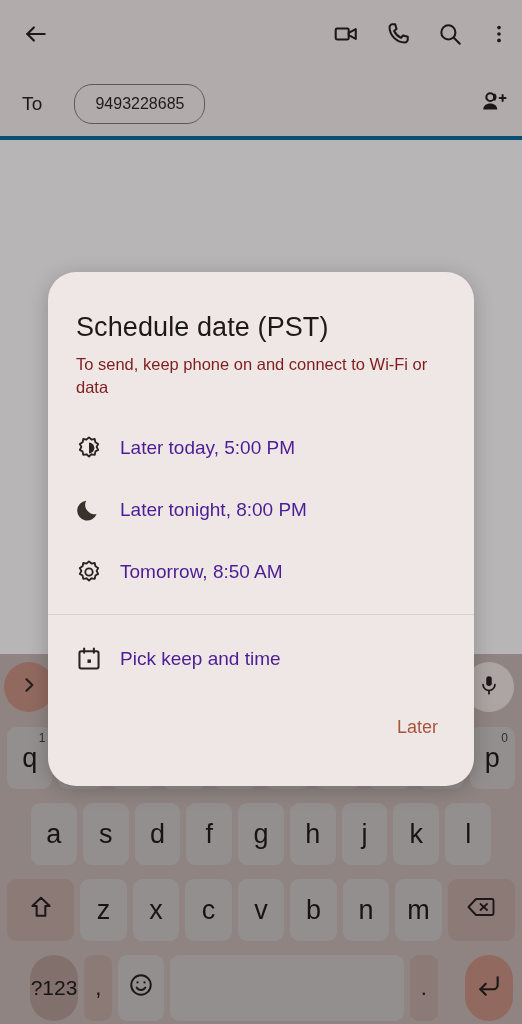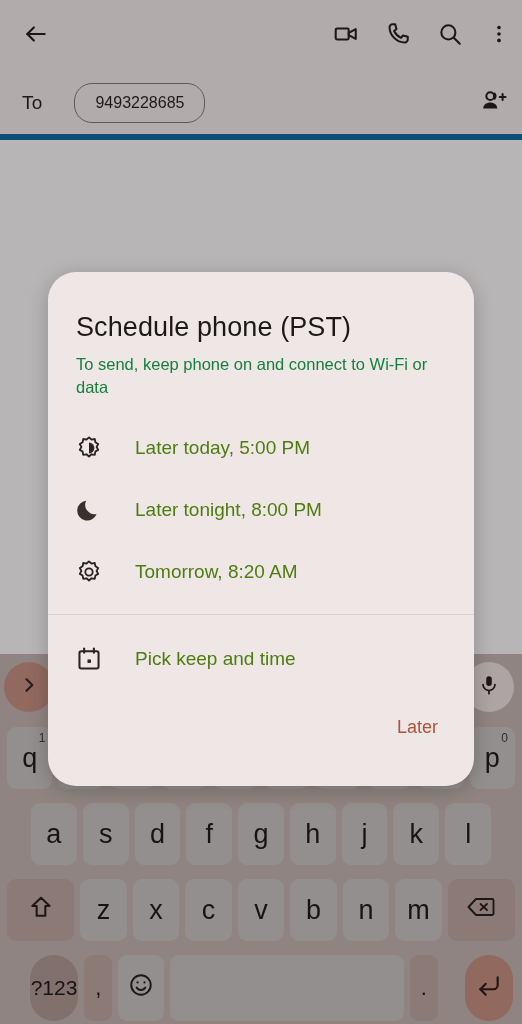--- a/index.html
+++ b/index.html
@@ -20,21 +20,21 @@
   .appbar-left{ width:72px; display:flex; align-items:center; justify-content:center; }
   .appbar-spacer{ flex:1; }
   .appbar-icon{
     width:52px; height:52px; display:flex; align-items:center; justify-content:center;
   }
   .appbar-icon:last-child{ width:46px; }
 
   .tobar{
     position:absolute; left:0; top:72px; width:522px; height:68px;
     display:flex; align-items:center; background:#f7f2f1;
-    border-bottom:6px solid #0369a1;
+    border-bottom:4px solid #0369a1;
   }
   .to-label{ margin-left:22px; font-size:19px; color:#1f1b1a; letter-spacing:.2px; }
   .chip{
     margin-left:32px; height:40px; padding:0 20px; border:1px solid #7d7674;
     border-radius:18px; display:flex; align-items:center; justify-content:center;
     font-size:16px; color:#1f1b1a; background:transparent;
   }
   .tobar-spacer{ flex:1; }
   .addperson{ width:56px; display:flex; align-items:center; justify-content:center; }
 
@@ -113,30 +113,30 @@
   .dialog{
     position:absolute; left:48px; top:272px; width:426px; height:514px;
     background:#efe7e6; border-radius:28px;
     box-shadow:0 4px 20px rgba(0,0,0,.22);
     overflow:hidden;
   }
   .dlg-title{
     margin:40px 28px 0 28px; font-size:27px; color:#1d1917; letter-spacing:.1px;
   }
   .dlg-sub{
-    margin:10px 28px 0 28px; font-size:16.5px; line-height:1.42; color:#15803d;
+    margin:10px 28px 0 28px; font-size:16.5px; line-height:1.42; color:#7f1d1d;
   }
   .dlg-options{ margin-top:20px; }
   .opt{
     display:flex; align-items:center; height:56px; padding:0 28px; margin-top:6px;
   }
   .opt-icon{
     width:34px; display:flex; align-items:center; justify-content:flex-start;
   }
-  .opt-label{ margin-left:25px; font-size:19px; color:#4d7c0f; }
+  .opt-label{ margin-left:10px; font-size:19px; color:#4c1d95; }
   .dlg-divider{
     height:1px; background:#ddd0ce; margin:14px 0 0 0;
   }
   .dlg-actions{
     position:absolute; right:24px; bottom:40px;
   }
   .cancel-btn{
     font-size:18px; color:#a9553c; padding:8px 12px; background:transparent; border:0;
     font-family:"Liberation Sans", sans-serif; cursor:pointer;
   }
@@ -357,21 +357,21 @@
             </svg>
           </span>
         </div>
       </div>
     </div>
   </div>
 
   <div class="scrim"></div>
 
   <div class="dialog">
-    <div class="dlg-title">Schedule phone (PST)</div>
+    <div class="dlg-title">Schedule date (PST)</div>
     <div class="dlg-sub">To send, keep phone on and connect to Wi-Fi or data</div>
 
     <div class="dlg-options">
 
       <div class="opt">
         <span class="opt-icon">
           <svg width="26" height="26" viewBox="0 0 24 24" fill="none" stroke="#2a2320" stroke-width="1.7" stroke-linejoin="round">
             <path d="M12 2.2 l2.3 2.0 3.0 -.5 .6 3.0 2.6 1.6 -1.5 2.7 1.5 2.7 -2.6 1.6 -.6 3.0 -3.0 -.5 -2.3 2.0 -2.3 -2.0 -3.0 .5 -.6 -3.0 -2.6 -1.6 1.5 -2.7 -1.5 -2.7 2.6 -1.6 .6 -3.0 3.0 .5 Z"></path>
             <path d="M12 7 a5 5 0 0 1 0 10 Z" fill="#2a2320" stroke="none"></path>
           </svg>
@@ -388,21 +388,21 @@
         <span class="opt-label">Later tonight, 8:00 PM</span>
       </div>
 
       <div class="opt">
         <span class="opt-icon">
           <svg width="26" height="26" viewBox="0 0 24 24" fill="none" stroke="#2a2320" stroke-width="1.7" stroke-linejoin="round">
             <path d="M12 2.2 l2.3 2.0 3.0 -.5 .6 3.0 2.6 1.6 -1.5 2.7 1.5 2.7 -2.6 1.6 -.6 3.0 -3.0 -.5 -2.3 2.0 -2.3 -2.0 -3.0 .5 -.6 -3.0 -2.6 -1.6 1.5 -2.7 -1.5 -2.7 2.6 -1.6 .6 -3.0 3.0 .5 Z"></path>
             <circle cx="12" cy="12" r="3.4"></circle>
           </svg>
         </span>
-        <span class="opt-label">Tomorrow, 8:20 AM</span>
+        <span class="opt-label">Tomorrow, 8:50 AM</span>
       </div>
     </div>
 
     <div class="dlg-divider"></div>
 
     <div class="opt" style="margin-top:16px;">
       <span class="opt-icon">
         <svg width="26" height="26" viewBox="0 0 24 24" fill="none" stroke="#2a2320" stroke-width="1.9" stroke-linecap="round" stroke-linejoin="round">
           <rect x="3.2" y="4.8" width="17.6" height="16" rx="1.6"></rect>
           <line x1="7.5" y1="2.4" x2="7.5" y2="6.2"></line>

